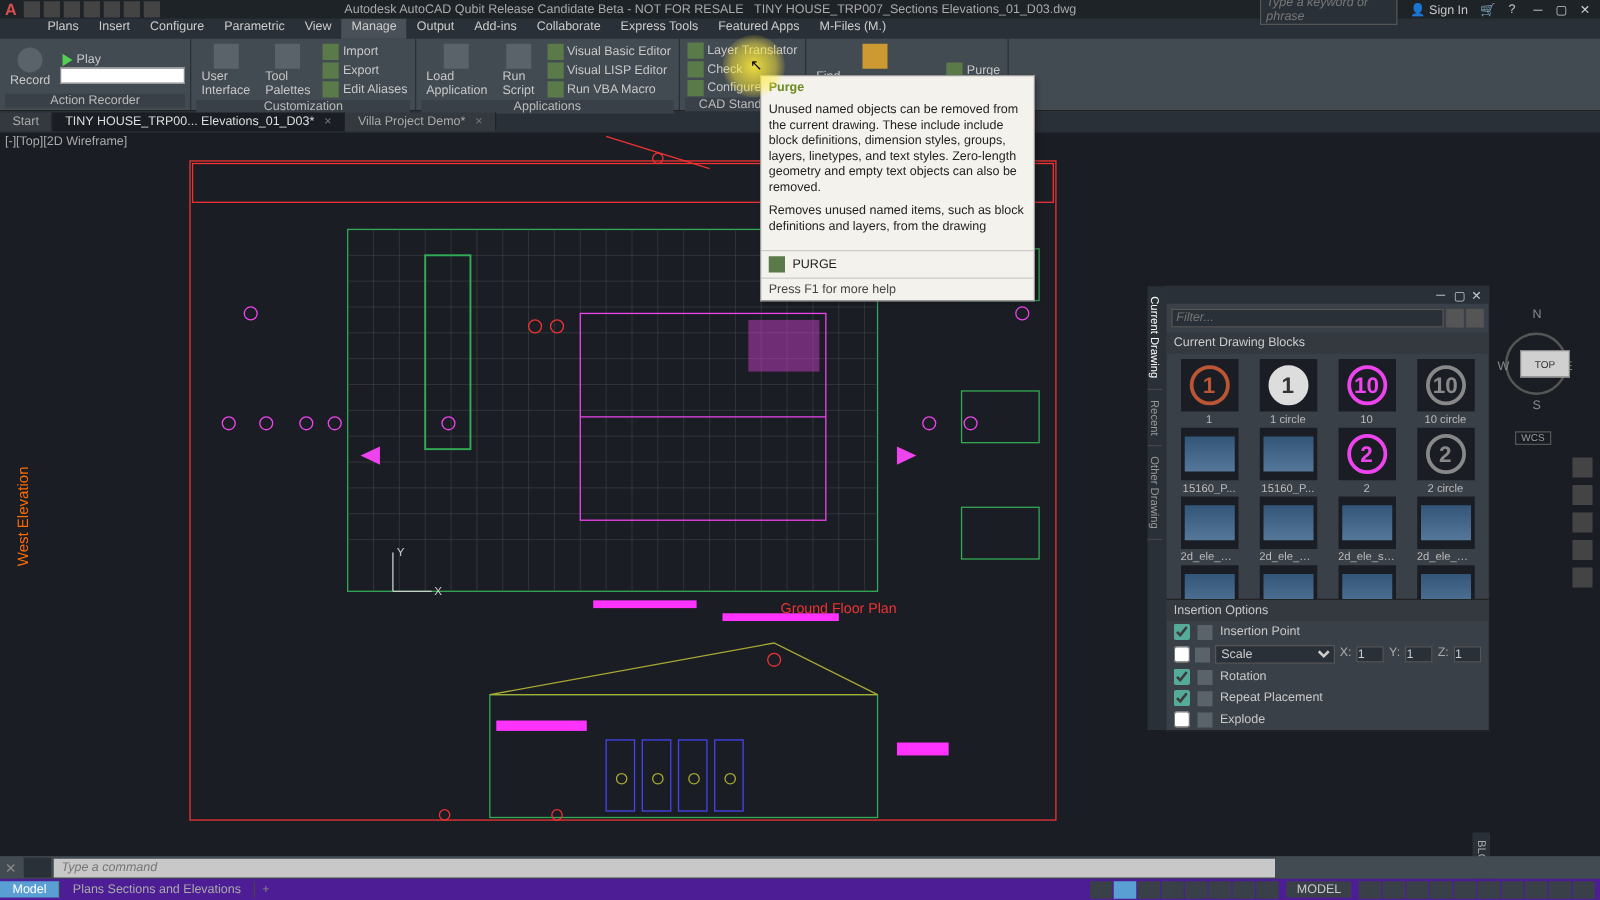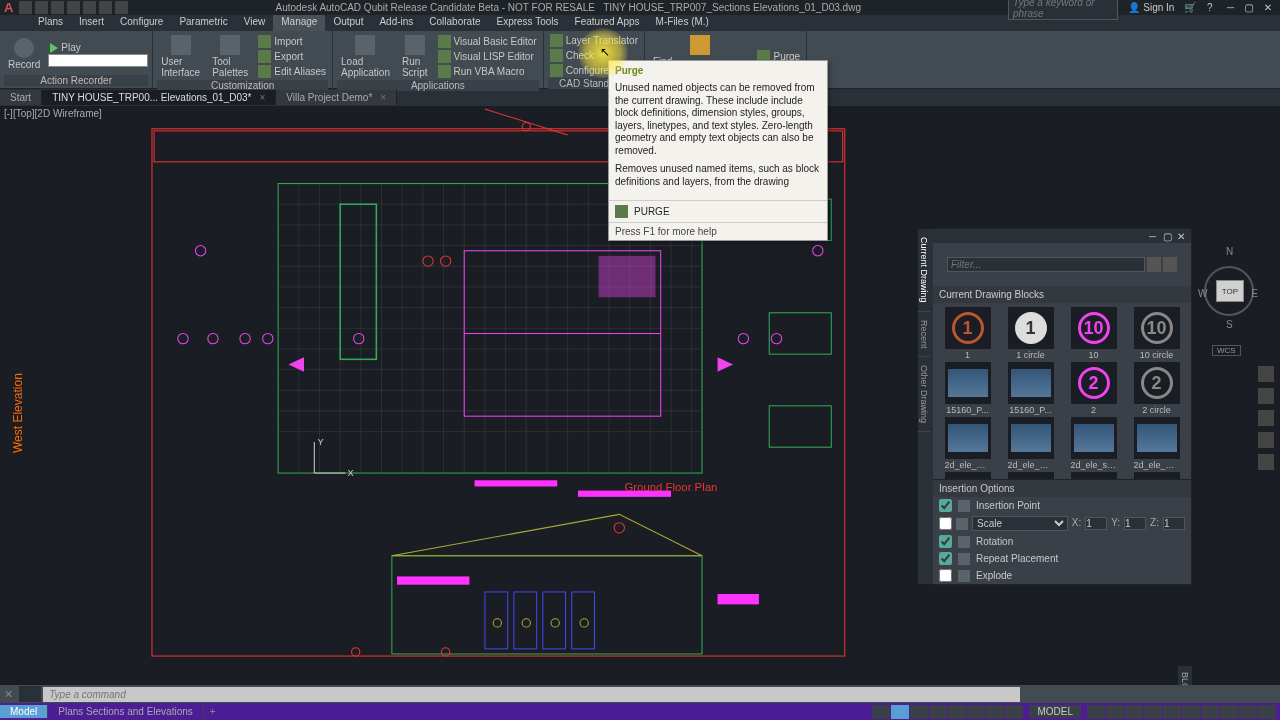--- a/index.html
+++ b/index.html
@@ -58,21 +58,21 @@
 .drawing { position: absolute; inset: 0; }
 .drawing svg { width: 100%; height: 100%; }
 
 
 .palette { position: absolute; right: 88px; top: 122px; width: 260px; bottom: 100px; background: #3a4048; border: 1px solid #222; font-size: 10px; display: flex; flex-direction: column; }
 .palette .side-tabs { position: absolute; left: -15px; top: 0; bottom: 0; width: 15px; background: #2a3038; }
 .side-tabs .stab { writing-mode: vertical-rl; padding: 8px 1px; font-size: 9px; color: #999; border-bottom: 1px solid #444; }
 .side-tabs .stab.active { color: #fff; }
 .palette-head { height: 14px; background: #2a3038; display: flex; justify-content: flex-end; gap: 4px; padding: 0 4px; align-items: center; }
 .palette-head span { width: 10px; height: 10px; display: inline-block; }
-.palette .search-row { display: flex; padding: 14px; gap: 2px; }
+.palette .search-row { display: flex; padding: 4px; gap: 2px; }
 .palette .search-row input { flex: 1; background: #2a3038; border: 1px solid #555; color: #888; font-style: italic; font-size: 10px; padding: 1px 3px; }
 .palette .sect-title { padding: 3px 6px; background: #33393f; color: #ccc; }
 .palette .grid { display: grid; grid-template-columns: repeat(4, 1fr); gap: 2px; padding: 4px; overflow-y: auto; flex: 1; }
 .bcell { display: flex; flex-direction: column; align-items: center; }
 .bcell .thumb { width: 46px; height: 42px; background: #1a1e24; display: flex; align-items: center; justify-content: center; }
 .circ { width: 32px; height: 32px; border-radius: 50%; display: flex; align-items: center; justify-content: center; font-size: 18px; font-weight: bold; }
 .c-red { border: 3px solid #b53; color: #b53; }
 .c-wht { border: 3px solid #ddd; background:#ddd; color: #333; }
 .c-mag { border: 3px solid #e4e; color: #e4e; }
 .c-gry { border: 3px solid #888; color: #888; }
@@ -91,21 +91,21 @@
 .opts .xyz input { width: 22px; background: #2a3038; border: 1px solid #555; color: #ccc; font-size: 10px; }
 
 
 .blocks-sidetab { position: absolute; right: 88px; top: 560px; writing-mode: vertical-rl; font-size: 9px; background: #2a3038; padding: 6px 2px; color: #aaa; }
 
 
 .viewcube { position: absolute; right: 22px; top: 140px; width: 60px; height: 110px; }
 .vc-n, .vc-s, .vc-e, .vc-w { position: absolute; color: #888; font-size: 10px; }
 .vc-n { top: 0; left: 28px; } .vc-s { bottom: 26px; left: 28px; }
 .vc-e { right: 0; top: 42px; } .vc-w { left: 0; top: 42px; }
-.vc-cube { position: absolute; top: 34px; left: 18px; width: 28px; height: 22px; background: #d0d0d0; color: #333; font-size: 8px; display: flex; align-items: center; justify-content: center; border: 1px solid #888; }
+.vc-cube { position: absolute; top: 34px; left: 18px; width: 40px; height: 22px; background: #d0d0d0; color: #333; font-size: 8px; display: flex; align-items: center; justify-content: center; border: 1px solid #888; }
 .vc-ring { position: absolute; top: 20px; left: 6px; width: 50px; height: 50px; border: 2px solid #555; border-radius: 50%; }
 .vc-wcs { position: absolute; bottom: 0; left: 14px; font-size: 8px; color: #999; border: 1px solid #555; padding: 0 4px; }
 
 
 .navbar { position: absolute; right: 4px; top: 260px; width: 18px; display: flex; flex-direction: column; gap: 6px; }
 .navbar span { width: 16px; height: 16px; background: #444; }
 
 
 .cmdline { position: absolute; bottom: 17px; left: 0; right: 0; height: 18px; display: flex; background: #424a52; align-items: center; }
 .cmdline .prompt { width: 22px; height: 16px; background: #2a3038; margin: 0 2px; }

